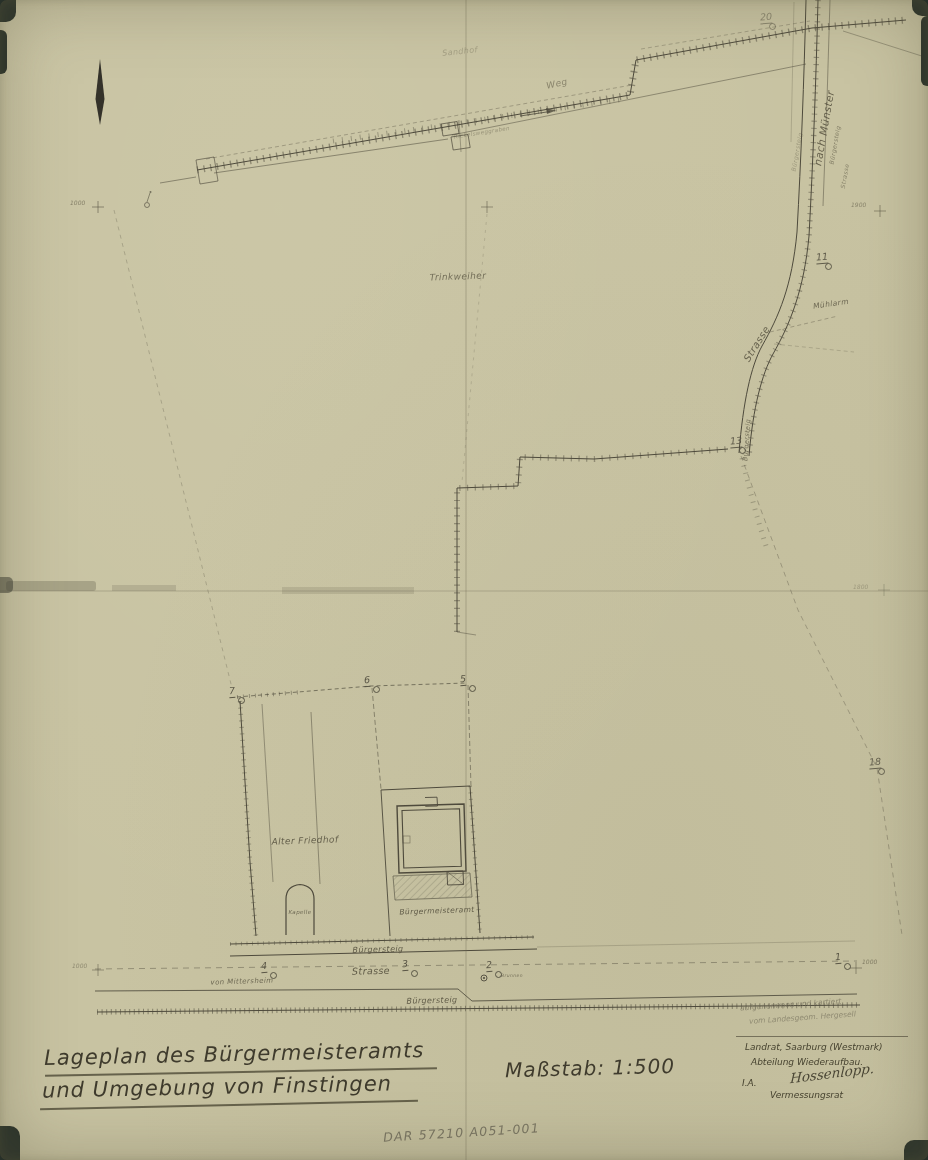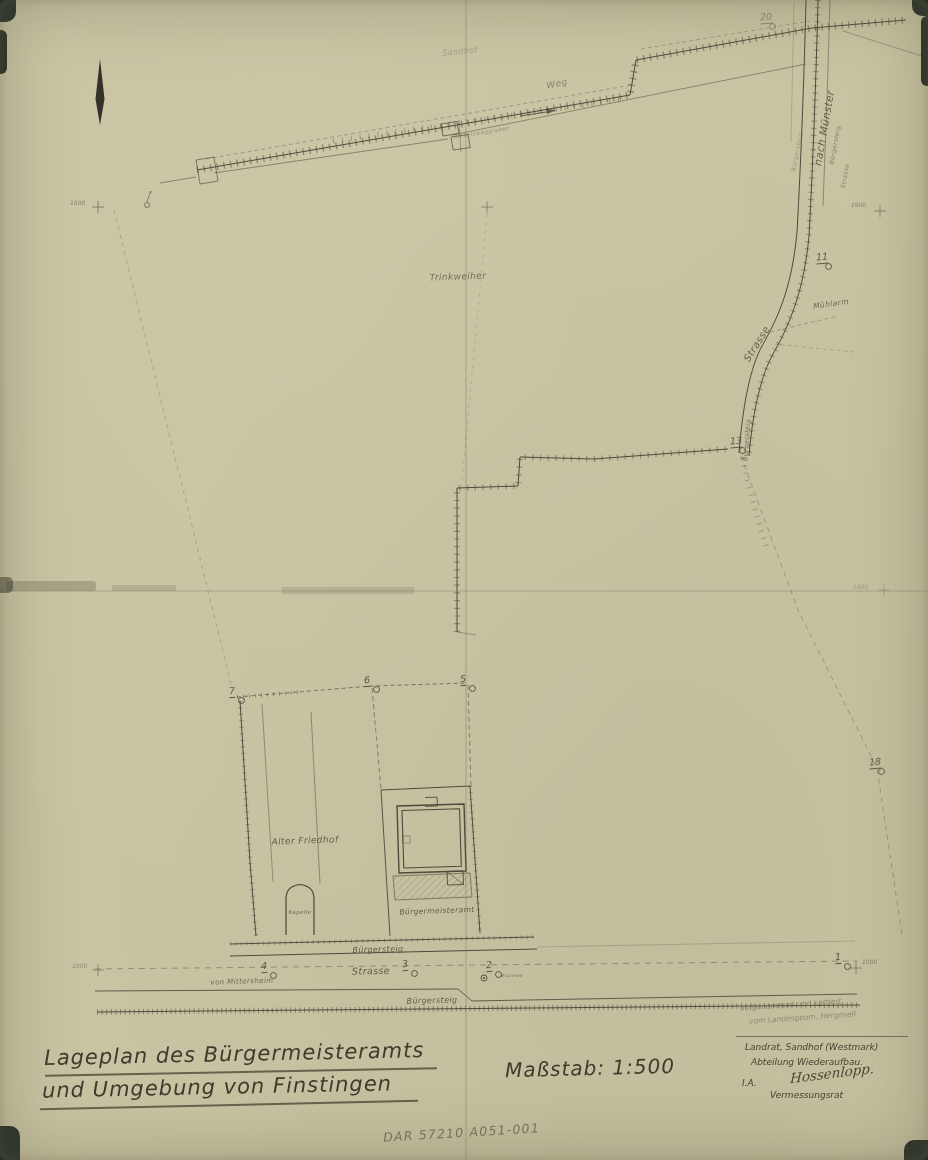--- a/index.html
+++ b/index.html
@@ -213,21 +213,21 @@
     <div class="crease smudge4"></div>
 
     <div class="anno" id="title1">Lageplan des Bürgermeisteramts</div>
     <div class="anno" id="title2">und Umgebung von Finstingen</div>
     <div class="t-underline" id="tu1"></div>
     <div class="t-underline" id="tu2"></div>
     <div class="anno" id="scale">Maßstab: 1:500</div>
     <div class="anno" id="credit1">aufgenommen und kartiert</div>
     <div class="anno" id="credit2">vom Landesgeom. Hergesell</div>
     <div id="osep"></div>
-    <div class="anno" id="off1">Landrat, Sandhof (Westmark)</div>
+    <div class="anno" id="off1">Landrat, Saarburg (Westmark)</div>
     <div class="anno" id="off2">Abteilung Wiederaufbau.</div>
     <div class="anno" id="offia">I.A.</div>
     <div class="anno" id="osig">Hossenlopp.</div>
     <div class="anno" id="orole">Vermessungsrat</div>
     <div class="anno" id="archive">DAR 57210 A051-001</div>
   </div>
 
   <div class="edge" id="e-tl"></div>
   <div class="edge" id="e-ln"></div>
   <div class="edge" id="e-bl"></div>

